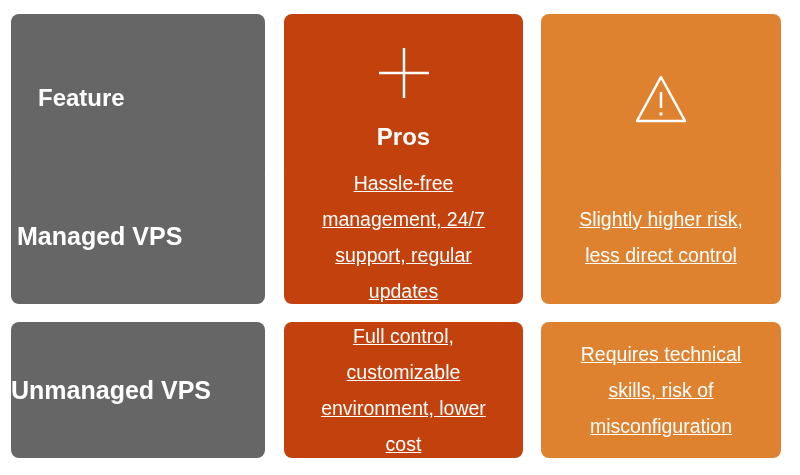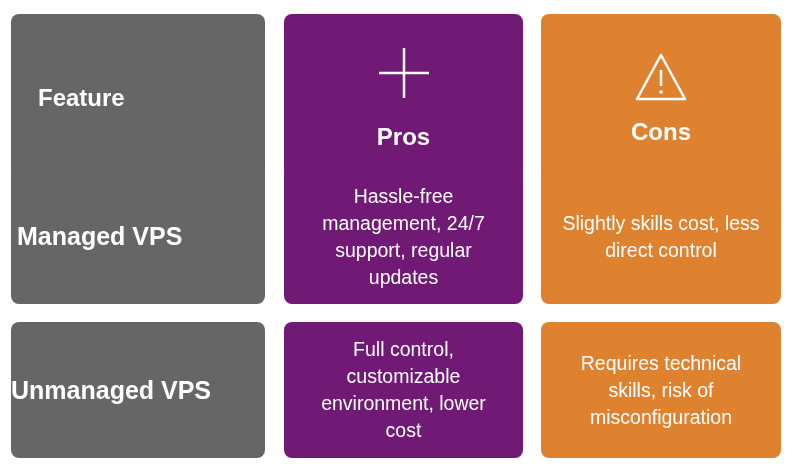--- a/index.html
+++ b/index.html
@@ -2,31 +2,31 @@
 <html><head>
 <meta charset="utf-8">
 <style>
   html, body { margin: 0; padding: 0; background: #ffffff; }
   body { width: 800px; height: 475px; position: relative; overflow: hidden;
          font-family: "Liberation Sans", "DejaVu Sans", sans-serif; }
   .cell { position: absolute; border-radius: 8px; box-sizing: border-box;
           display: flex; flex-direction: column; align-items: center; justify-content: center;
           color: #ffffff; text-align: center; }
   .feature { background: #666666; align-items: flex-start; }
-  .pros { background: #701a75; gap: 6px; }
+  .pros { background: #c2410c; gap: 6px; }
   .cons { background: #DE822F; }
   .col1 { left: 11px; width: 254px; }
   .col2 { left: 284px; width: 239px; }
   .col3 { left: 541px; width: 240px; }
   .row1 { top: 14px; height: 168px; }
   .row2 { top: 169px; height: 135px; }
   .row3 { top: 322px; height: 136px; }
   .hdr-label { font-weight: bold; font-size: 24px; }
   .feat-label { font-weight: bold; font-size: 25px; }
-  .body-text { font-size: 19.5px; line-height: 27px; padding: 0 14px; }
+  .body-text { font-size: 19.5px; line-height: 36px; padding: 0 14px; text-decoration: underline; }
   .icon { display: block; }
 </style>
 </head>
 <body>
 
 <div class="cell feature col1 row1" style="padding-left:27px;">
   <span class="hdr-label">Feature</span>
 </div>
 
 <div class="cell pros col2 row1">
@@ -36,31 +36,30 @@
   </svg>
   <span class="hdr-label" style="margin-top:18px;">Pros</span>
 </div>
 
 <div class="cell cons col3 row1">
   <svg class="icon" width="52" height="50" viewBox="0 0 52 50" style="margin-top:2px;">
     <path d="M26 3 L50 47 L2 47 Z" fill="none" stroke="#ffffff" stroke-width="2.5" stroke-linejoin="round"></path>
     <line x1="26" y1="18" x2="26" y2="34" stroke="#ffffff" stroke-width="2.5"></line>
     <circle cx="26" cy="40" r="1.8" fill="#ffffff"></circle>
   </svg>
-  <span class="hdr-label" style="margin-top:16px;">Cons</span>
 </div>
 
 <div class="cell feature col1 row2" style="padding-left:6px;">
   <span class="feat-label">Managed VPS</span>
 </div>
 <div class="cell pros col2 row2">
   <span class="body-text" style="padding:0 24px;">Hassle-free management, 24/7 support, regular updates</span>
 </div>
 <div class="cell cons col3 row2">
-  <span class="body-text" style="padding:0 20px;">Slightly skills cost, less direct control</span>
+  <span class="body-text" style="padding:0 20px;">Slightly higher risk, less direct control</span>
 </div>
 
 <div class="cell feature col1 row3" style="text-align:right;">
   <span class="feat-label">Unmanaged VPS</span>
 </div>
 <div class="cell pros col2 row3">
   <span class="body-text" style="padding:0 22px;">Full control, customizable environment, lower cost</span>
 </div>
 <div class="cell cons col3 row3">
   <span class="body-text" style="padding:0 19px;">Requires technical skills, risk of misconfiguration</span>

